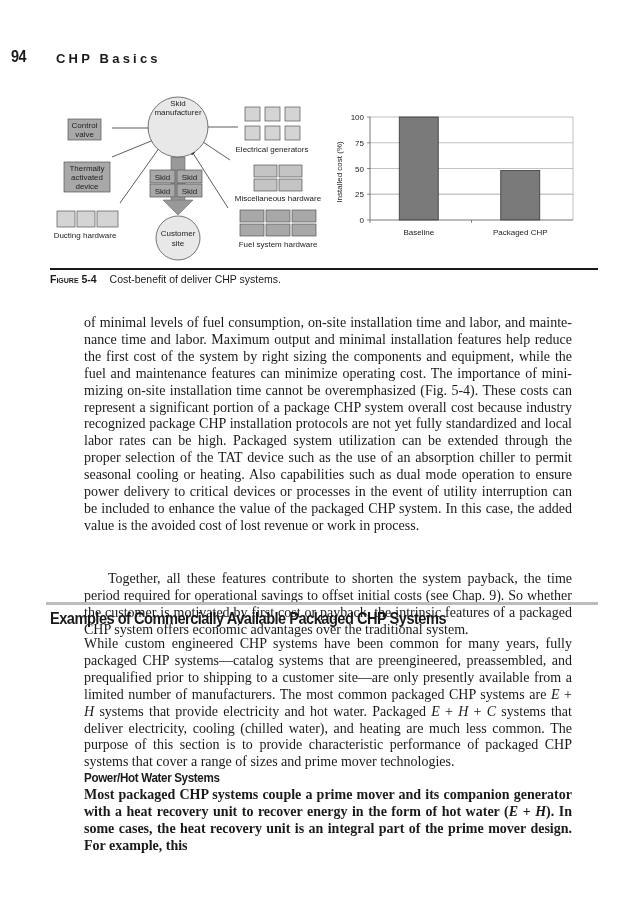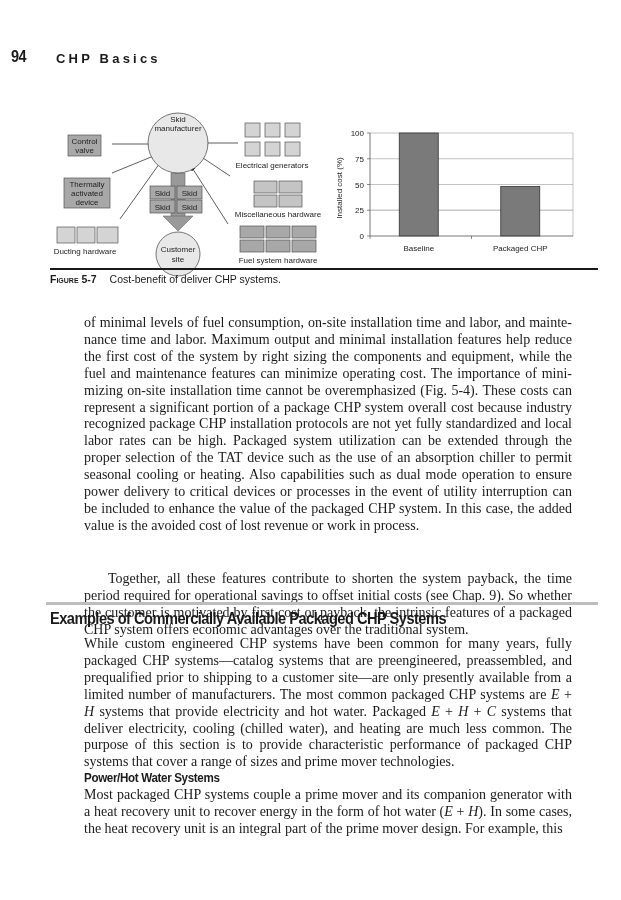--- a/index.html
+++ b/index.html
@@ -1,32 +1,32 @@
 <!DOCTYPE html>
 <html><head>
 <meta charset="utf-8">
 <style>
   html, body { margin: 0; padding: 0; background: #ffffff; }
   body { width: 621px; height: 900px; position: relative; overflow: hidden; color: #1a1a1a; }
   .page-number { position: absolute; left: 11px; top: 47px; font-family: "Liberation Sans", sans-serif; font-weight: bold; font-size: 17px; letter-spacing: -0.5px; transform: scaleX(0.85); transform-origin: left; }
   .running-head { position: absolute; left: 56px; top: 51px; font-family: "Liberation Sans", sans-serif; font-weight: bold; font-size: 13px; letter-spacing: 3.2px; }
-  .figure { position: absolute; left: 0; top: 101px; width: 550px; height: 180px; }
+  .figure { position: absolute; left: 0; top: 85px; width: 550px; height: 180px; }
   .figure svg { position: absolute; left: 0; top: 0; }
   .figure-rule { position: absolute; left: 50px; top: 268px; width: 548px; height: 2px; background: #1a1a1a; }
   .caption { position: absolute; left: 50px; top: 273px; font-family: "Liberation Sans", sans-serif; font-size: 10.5px; }
   .caption .fig-label { font-weight: bold; font-variant: small-caps; margin-right: 10px; }
   .body-text { position: absolute; left: 84px; width: 488px; font-family: "Liberation Serif", serif; font-size: 14px; line-height: 16.9px; text-align: justify; hyphens: manual; }
   .body-text p { margin: 0; }
   .body-text p.indent { text-indent: 24px; margin-top: 36px; }
   .p1 { top: 315px; }
   .section-rule { position: absolute; left: 46px; top: 602px; width: 552px; height: 3px; background: #bdbdbd; }
   .h1 { position: absolute; left: 50px; top: 609px; font-family: "Liberation Sans", sans-serif; font-weight: bold; font-size: 17px; letter-spacing: -0.6px; transform: scaleX(0.86); transform-origin: left; white-space: nowrap; }
   .p2 { top: 636px; }
   .h2 { position: absolute; left: 84px; top: 770px; font-family: "Liberation Sans", sans-serif; font-weight: bold; font-size: 13.5px; letter-spacing: -0.4px; transform: scaleX(0.86); transform-origin: left; white-space: nowrap; }
-  .p3 { top: 787px; }
+  .p3 { top: 787px; font-weight: bold; }
   .diag-label { font-family: "Liberation Sans", sans-serif; font-size: 8px; fill: #222; }
   i.var { font-style: italic; }
 </style>
 </head>
 <body>
 
 <div class="page-number">94</div>
 <div class="running-head">CHP Basics</div>
 
 <div class="figure">
@@ -146,21 +146,21 @@
           <line x1="370" x2="370" y1="220" y2="223" stroke="#555" stroke-width="0.7"></line>
         </g>
       <line id="yaxis" stroke="#555" stroke-width="0.8" x1="370" x2="370" y1="117" y2="220"></line>
       <line id="xaxis" stroke="#555" stroke-width="0.8" x1="370" x2="573" y1="220" y2="220"></line>
     </g>
   </svg>
 </div>
 
 <div class="figure-rule"></div>
 <div class="caption">
-  <span class="fig-label">Figure 5-7</span>
+  <span class="fig-label">Figure 5-4</span>
   <span>Cost-benefit of deliver CHP systems.</span>
 </div>
 
 <div class="body-text p1">
   <p>of minimal levels of fuel consumption, on-site installation time and labor, and mainte­nance time and labor. Maximum output and minimal installation features help reduce the first cost of the system by right sizing the components and equipment, while the fuel and maintenance features can minimize operating cost. The importance of mini­mizing on-site installation time cannot be overemphasized (Fig. 5-4). These costs can represent a significant portion of a package CHP system overall cost because industry recognized package CHP installation protocols are not yet fully standardized and local labor rates can be high. Packaged system utilization can be extended through the proper selection of the TAT device such as the use of an absorption chiller to permit seasonal cooling or heating. Also capabilities such as dual mode operation to ensure power delivery to critical devices or processes in the event of utility interruption can be included to enhance the value of the packaged CHP system. In this case, the added value is the avoided cost of lost revenue or work in process.</p>
   <p class="indent">Together, all these features contribute to shorten the system payback, the time period required for operational savings to offset initial costs (see Chap. 9). So whether the customer is motivated by first cost or payback, the intrinsic features of a packaged CHP system offers economic advantages over the traditional system.</p>
 </div>
 
 <div class="section-rule"></div>
 <div class="h1">Examples of Commercially Available Packaged CHP Systems</div>

